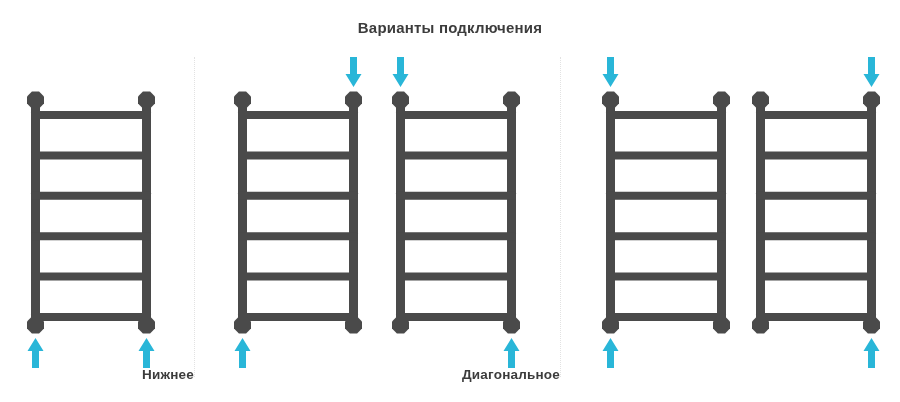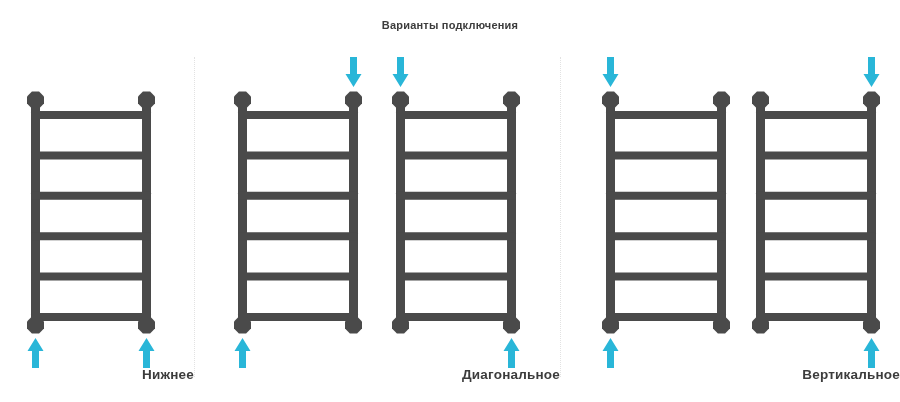--- a/index.html
+++ b/index.html
@@ -22,21 +22,21 @@
     height: 402px;
     background: #ffffff;
   }
 
   #figure-title {
     position: absolute;
     left: 0;
     top: 19px;
     width: 900px;
     text-align: center;
-    font-size: 11px;
+    font-size: 15px;
     font-weight: bold;
     color: #3c3c3c;
     letter-spacing: 0.2px;
   }
 
   .panel {
     position: absolute;
     top: 55px;
     height: 347px;
   }
@@ -172,21 +172,20 @@
               <rect x="195" y="258" width="120" height="8" rx="1.5" fill="#4a4a4a"></rect>
               <polygon points="195.9,36.5 203.1,36.5 208.0,41.4 208.0,48.6 203.1,53.5 195.9,53.5 191.0,48.6 191.0,41.4" fill="#4a4a4a"></polygon>
               <polygon points="306.9,36.5 314.1,36.5 319.0,41.4 319.0,48.6 314.1,53.5 306.9,53.5 302.0,48.6 302.0,41.4" fill="#4a4a4a"></polygon>
               <polygon points="195.9,261.5 203.1,261.5 208.0,266.4 208.0,273.6 203.1,278.5 195.9,278.5 191.0,273.6 191.0,266.4" fill="#4a4a4a"></polygon>
               <polygon points="306.9,261.5 314.1,261.5 319.0,266.4 319.0,273.6 314.1,278.5 306.9,278.5 302.0,273.6 302.0,266.4" fill="#4a4a4a"></polygon>
             </g>
           </g>
           <polygon points="310.5,32.0 318.5,19.0 314.0,19.0 314.0,2.0 307.0,2.0 307.0,19.0 302.5,19.0" fill="#29b6d8"></polygon>
           <polygon points="310.5,283.0 318.5,296.0 314.0,296.0 314.0,313.0 307.0,313.0 307.0,296.0 302.5,296.0" fill="#29b6d8"></polygon>
         </svg>
-        <div class="panel-label">Вертикальное</div>
       </div>
     </div>
   <div id="dividers-root">
       <div class="divider" style="left: 194px;"></div>
       <div class="divider" style="left: 560px;"></div>
     </div>
 
 </div>
 
 </body></html>

